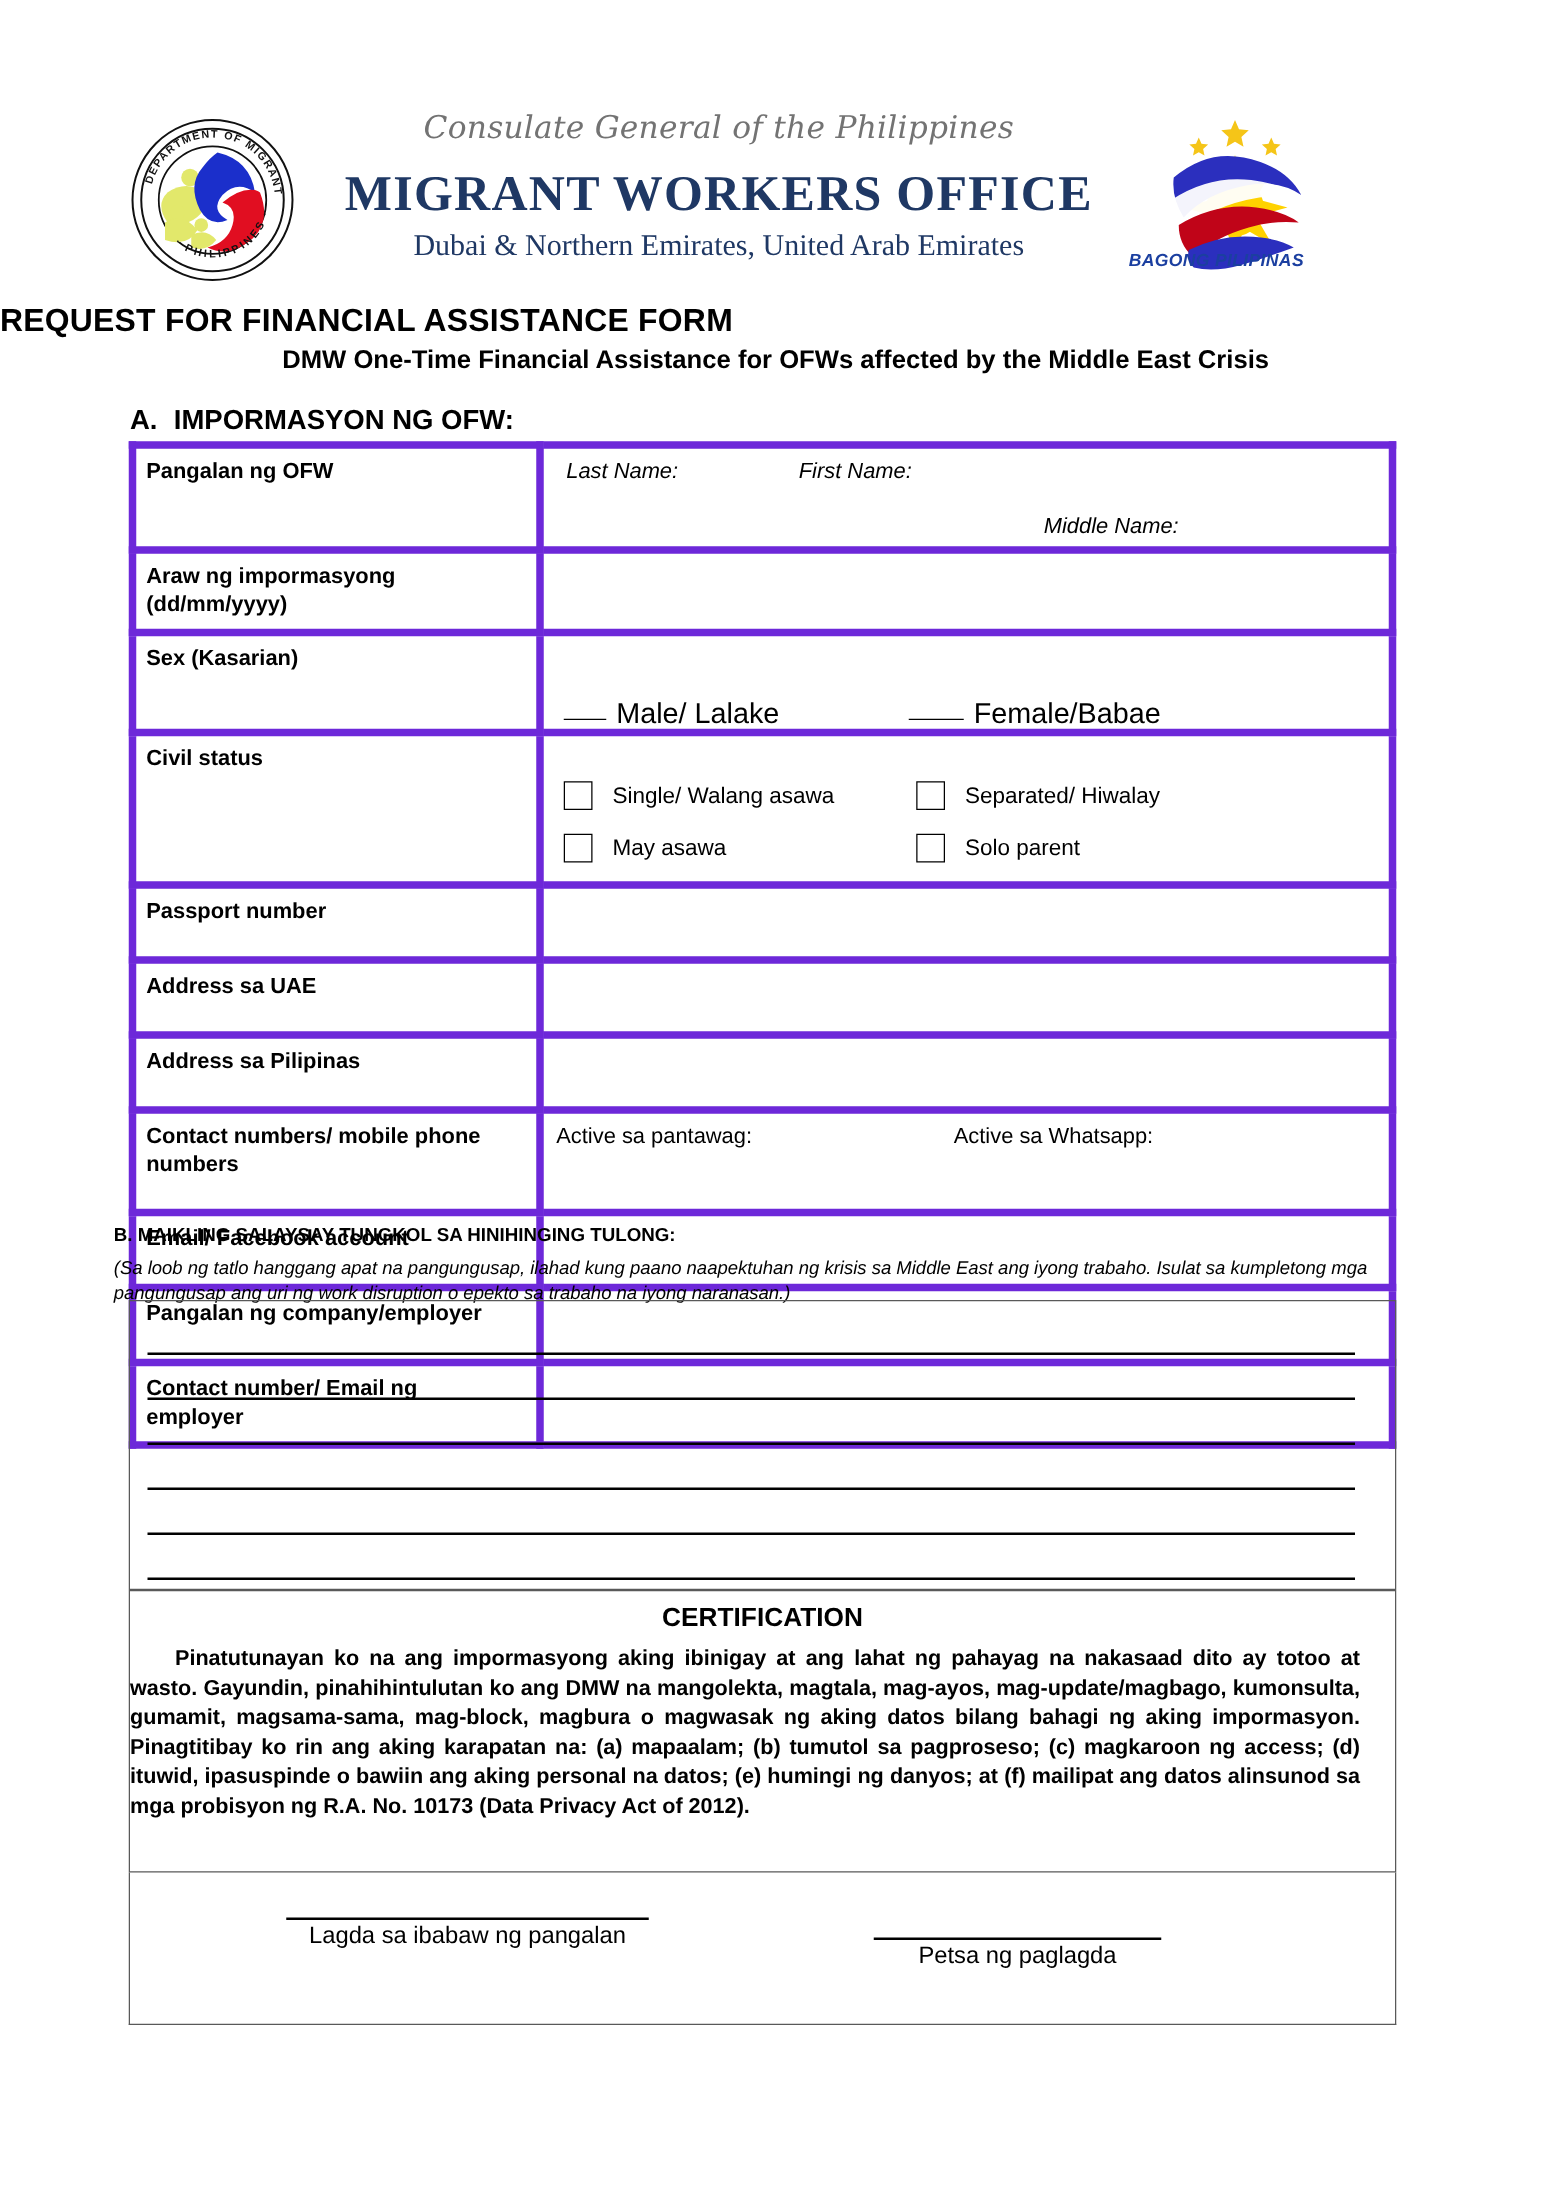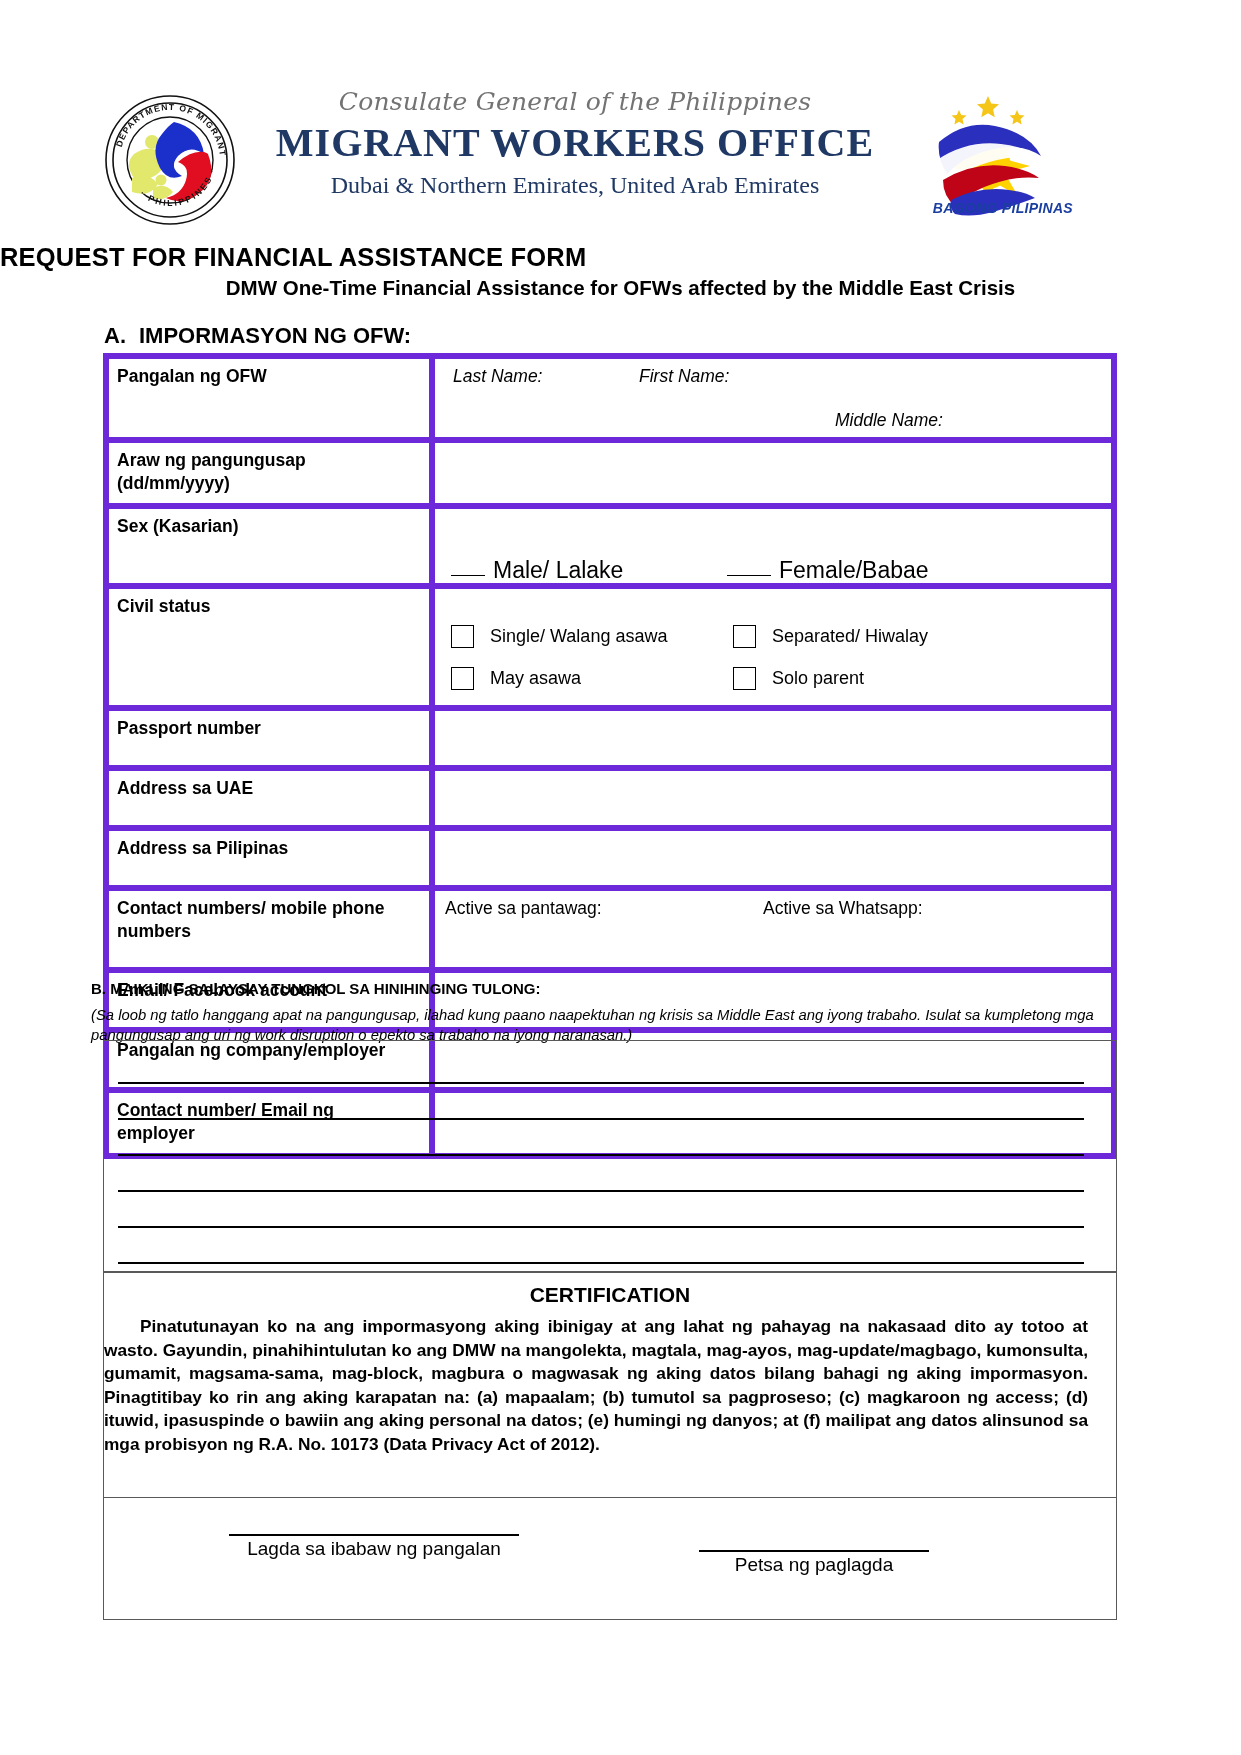--- a/index.html
+++ b/index.html
@@ -62,35 +62,35 @@
     line-height: 1.15;
     font-style: italic;
   }
   .hdr-line2 {
     font-family: "Liberation Serif", serif;
     font-weight: bold;
     font-size: 40px;
     color: #1F3864;
     letter-spacing: 1px;
     line-height: 1.2;
-    margin-top: 2px;
+    margin-top: 14px;
   }
   .hdr-line3 {
     font-family: "Liberation Serif", serif;
     font-size: 24px;
     color: #1F3864;
     line-height: 1.2;
     margin-top: 4px;
   }
   .bagong-label {
     position: absolute;
     left: 903px;
     top: 112px;
     width: 170px;
-    text-align: right;
+    text-align: left;
     font-family: "Liberation Sans", sans-serif;
     font-weight: bold;
     font-style: italic;
     font-size: 14px;
     color: #1B3FA0;
     letter-spacing: 0.3px;
   }
 
   
   .doc-title {
@@ -358,21 +358,21 @@
           <div class="nm-row">
             <span class="nm-last">Last Name:</span>
             <span class="nm-first">First Name:</span>
             <span class="nm-middle">Middle Name:</span>
           </div>
         </td>
       </tr>
 
       <tr>
         <td class="lbl" style="height:48px">
-          <div>Araw ng pangungusap</div>
+          <div>Araw ng impormasyong</div>
           <div>(dd/mm/yyyy)</div>
         </td>
         <td class="val"></td>
       </tr>
 
       <tr>
         <td class="lbl" style="height:62px">Sex (Kasarian)</td>
         <td class="val">
           <div class="sex-row">
             <span class="opt sex-male"><span class="blankline"></span><span>Male/ Lalake</span></span>

